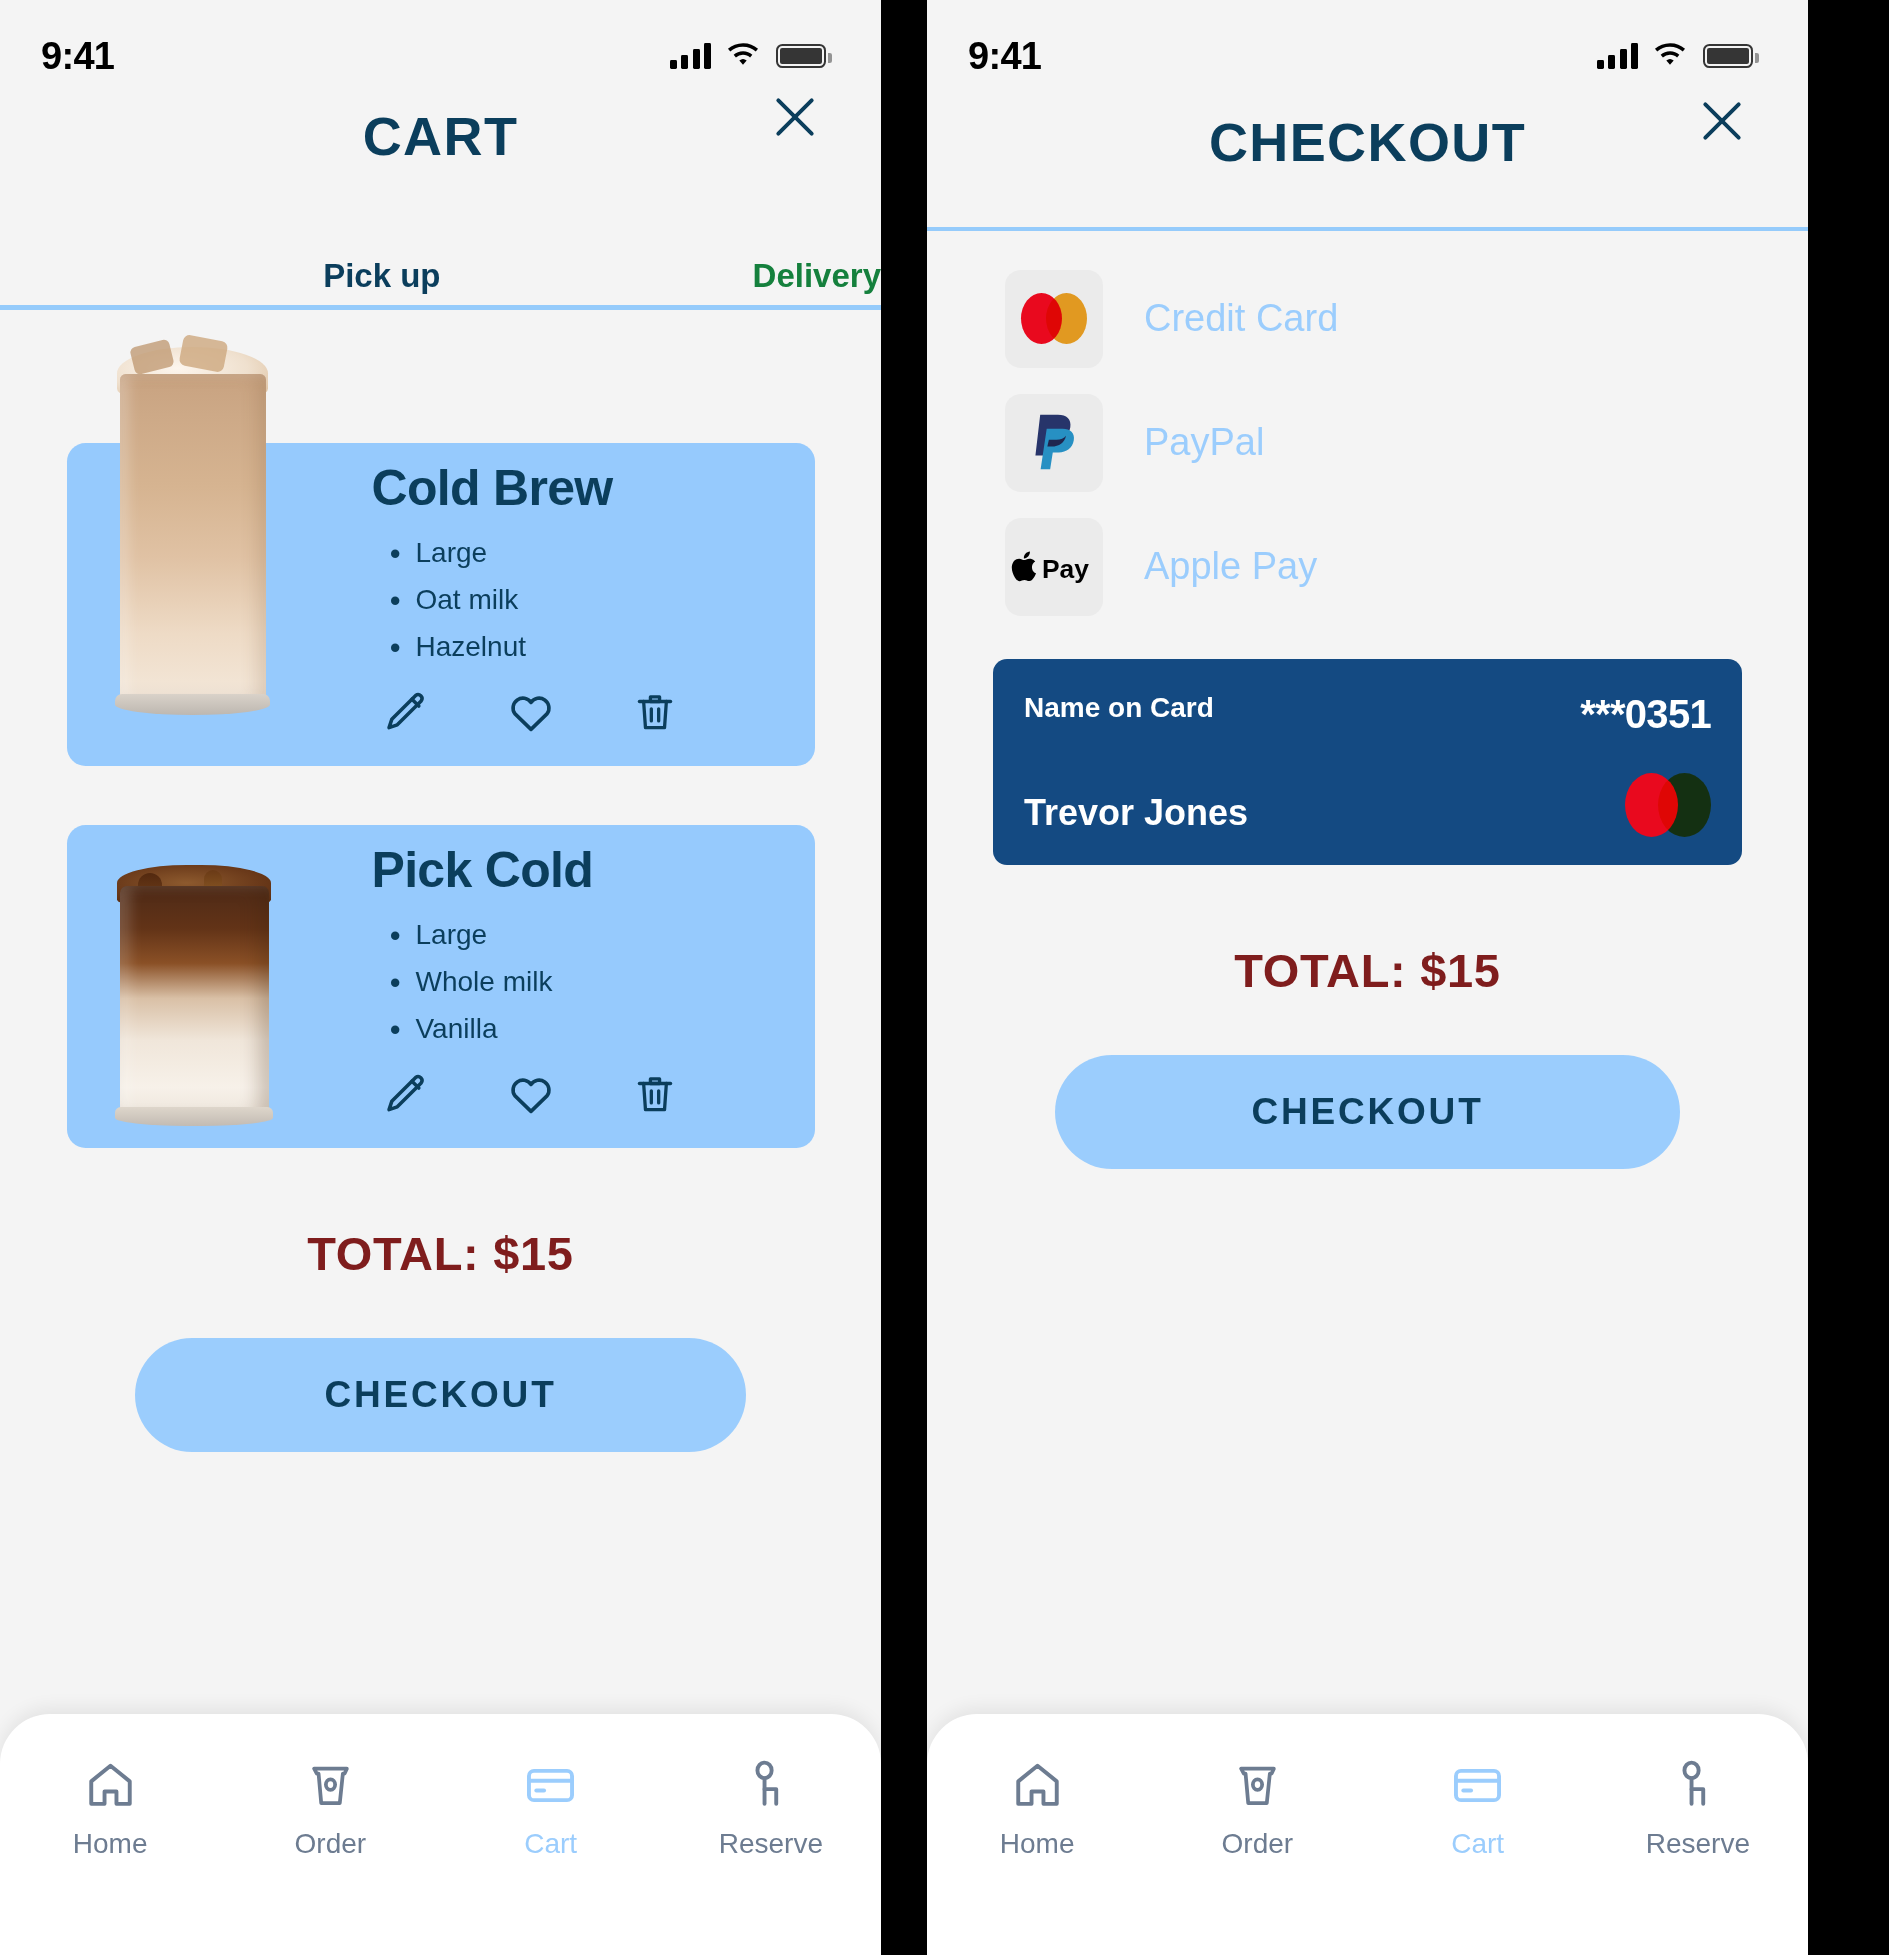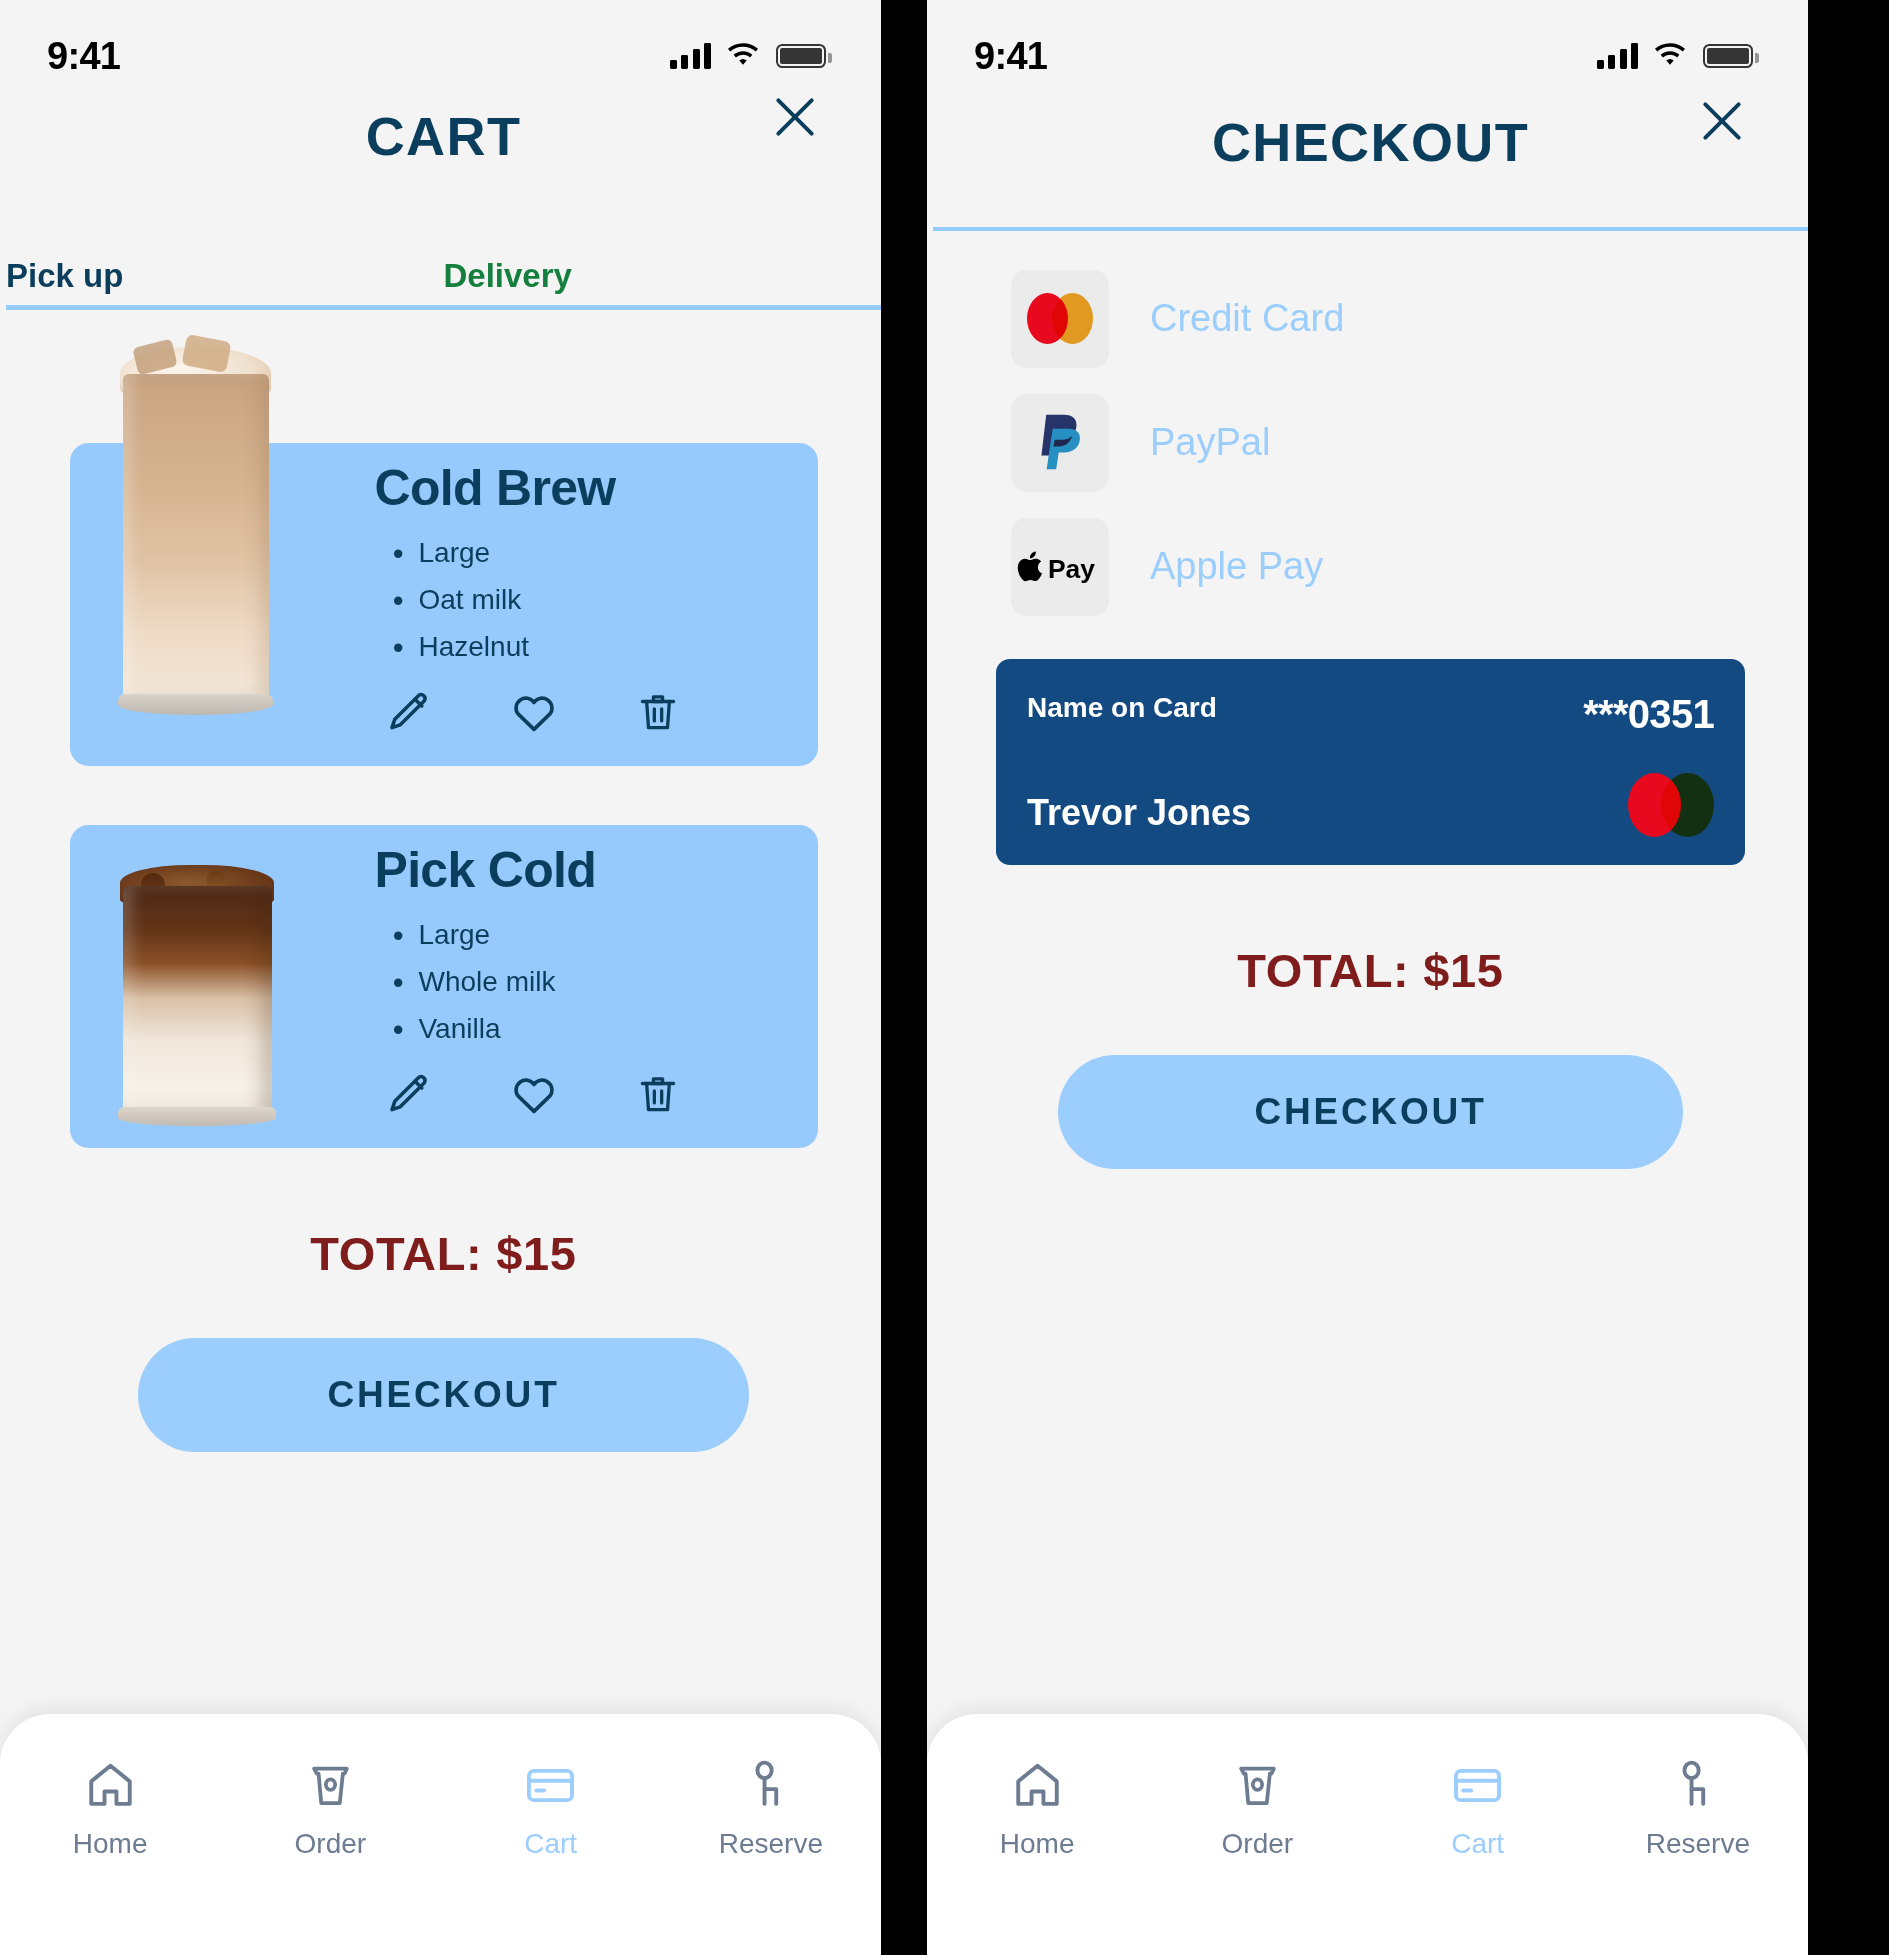--- a/index.html
+++ b/index.html
@@ -18,21 +18,20 @@
   }
 
   
   .phone {
     position: relative;
     width: 881px;
     height: 1955px;
     background: #f4f4f4;
     overflow: hidden;
     flex: 0 0 881px;
-    padding-left: 6px;
   }
   .phone.left  { margin-left: 0; width: 881px; }
   .phone.right { width: 881px; }
 
   
   .statusbar {
     position: relative;
     height: 92px;
     display: flex;
     align-items: center;
@@ -93,21 +92,21 @@
 
   
   .tabs {
     display: flex;
     align-items: flex-end;
     padding: 0 0 10px 0;
     height: 78px;
   }
   .tab {
     flex: 1;
-    text-align: left;
+    text-align: right;
     font-size: 33px;
     font-weight: 700;
     cursor: pointer;
   }
   .tab.active { color: #0b3e5c; }
   .tab.inactive { color: #15803d; }
   .rule {
     height: 5px;
     background: #95cbfb;
     width: 100%;

